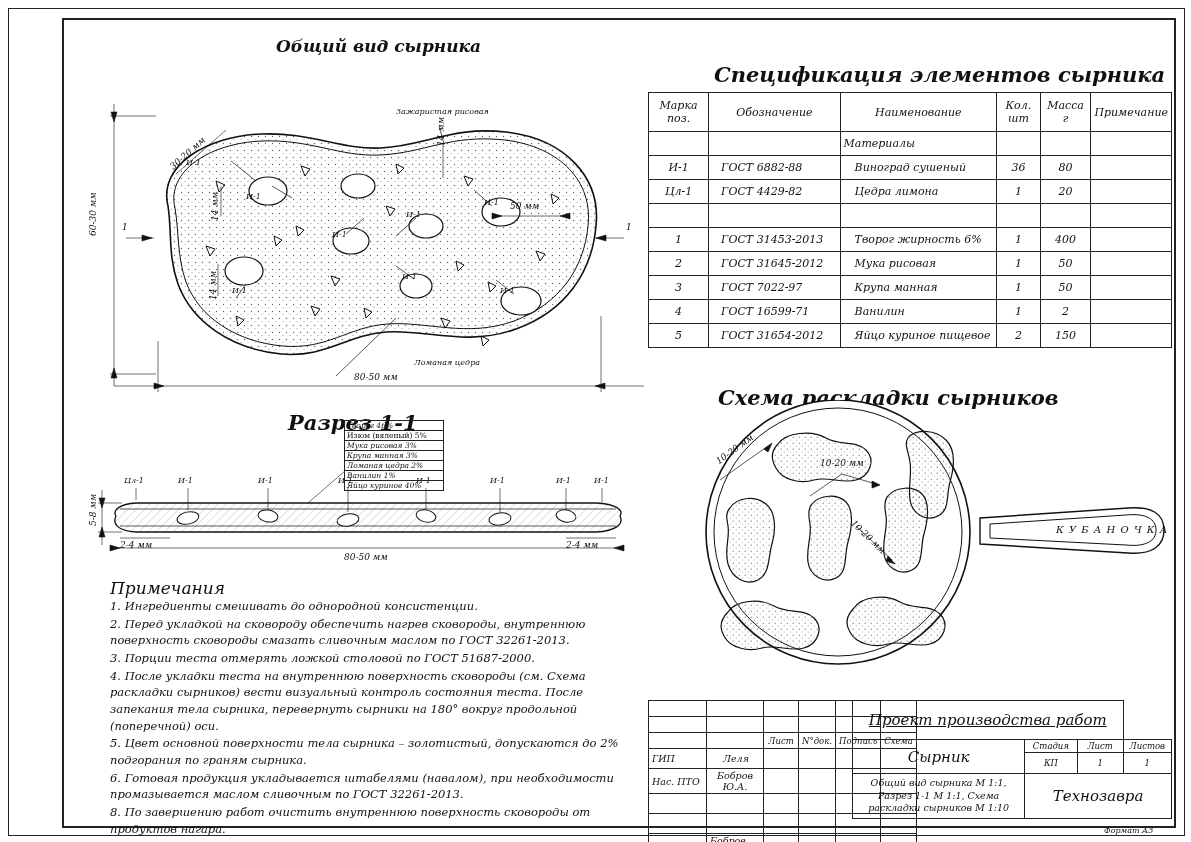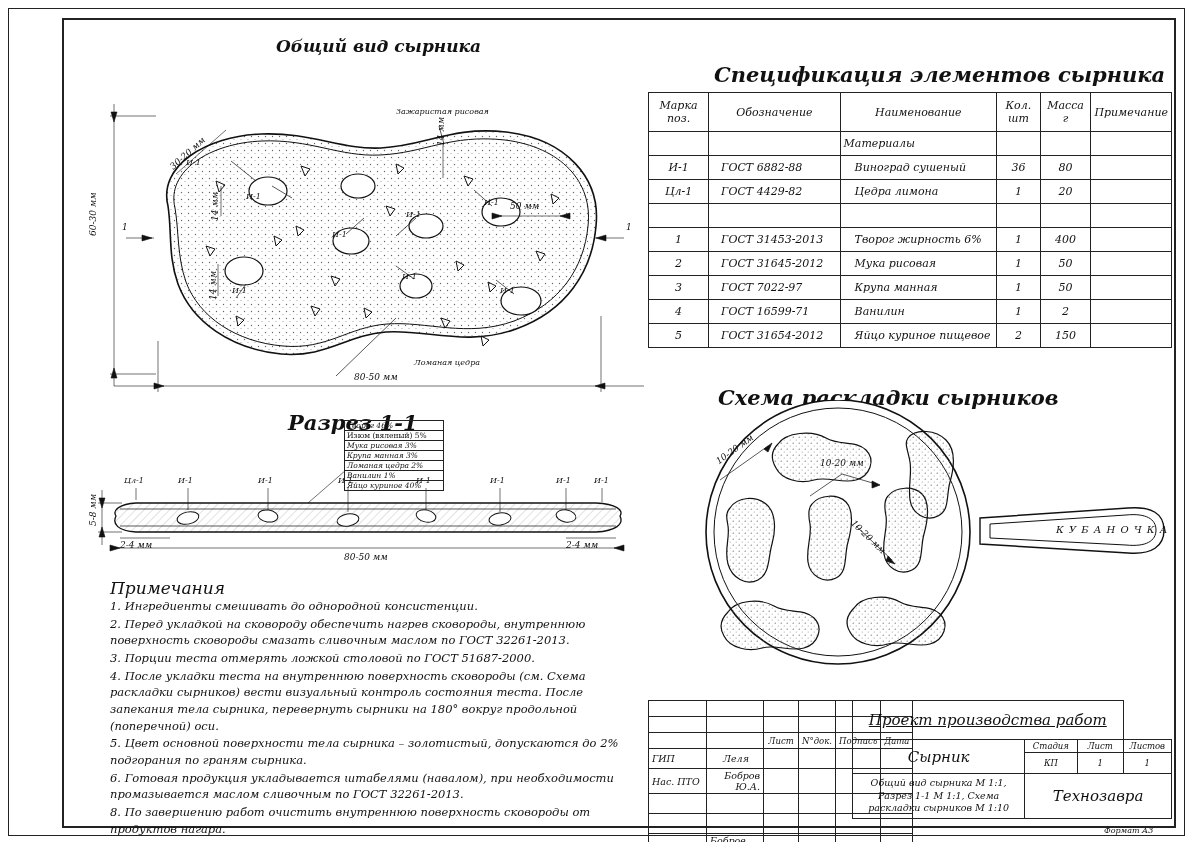--- a/index.html
+++ b/index.html
@@ -430,33 +430,33 @@
         <td></td>
         <td></td>
         <td></td>
       </tr>
       <tr>
         <td style="height:13px;"></td>
         <td></td>
         <td class="sm">Лист</td>
         <td class="sm">N°док.</td>
         <td class="sm">Подпись</td>
-        <td class="sm">Дата</td>
+        <td class="sm">Схема</td>
       </tr>
       <tr>
         <td style="height:17px;text-align:left;">ГИП</td>
         <td style="text-align:left;padding-left:16px;">Леля</td>
         <td></td>
         <td></td>
         <td></td>
         <td></td>
       </tr>
       <tr>
         <td style="height:17px;text-align:left;">Нас. ПТО</td>
-        <td style="text-align:right;">Бобров Ю.А.</td>
+        <td style="text-align:center;">Бобров Ю.А.</td>
         <td></td>
         <td></td>
         <td></td>
         <td></td>
       </tr>
       <tr>
         <td style="height:17px;"></td>
         <td></td>
         <td></td>
         <td></td>

